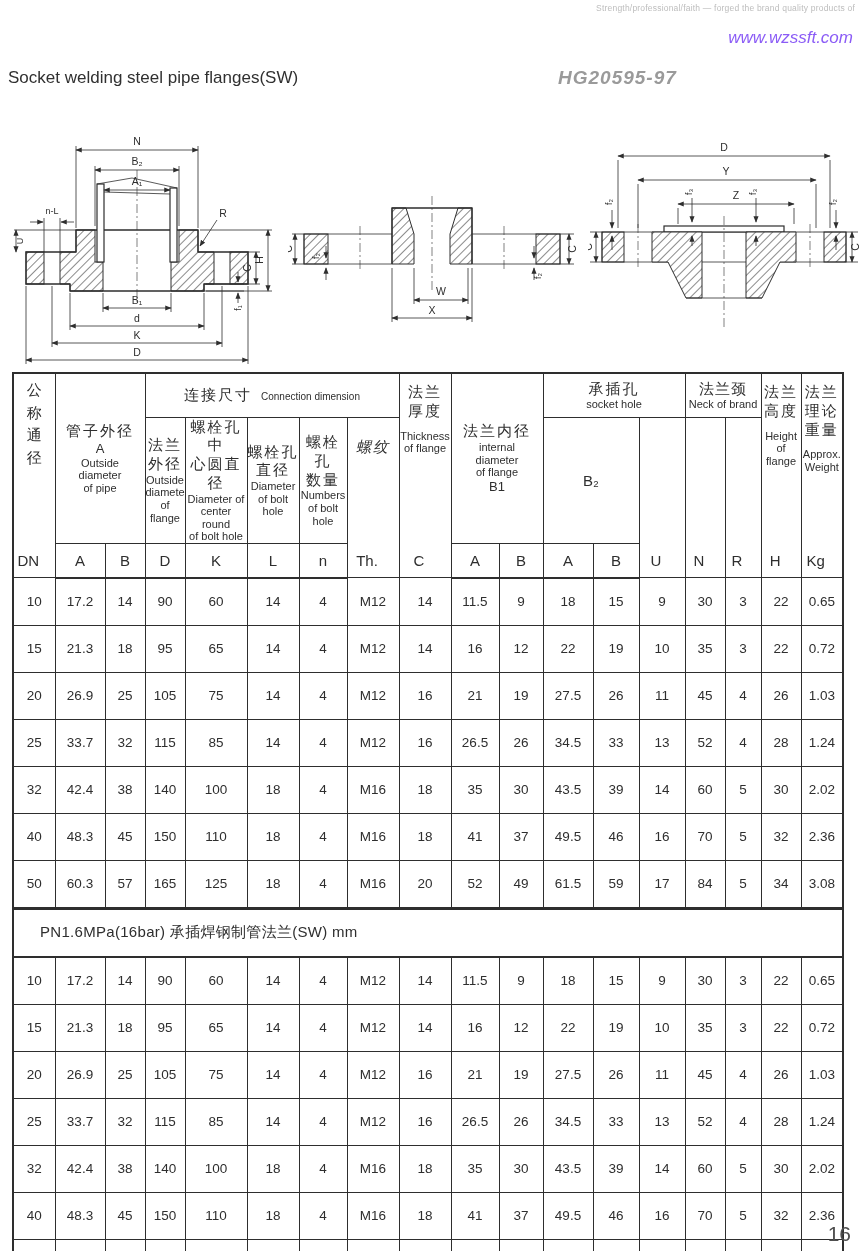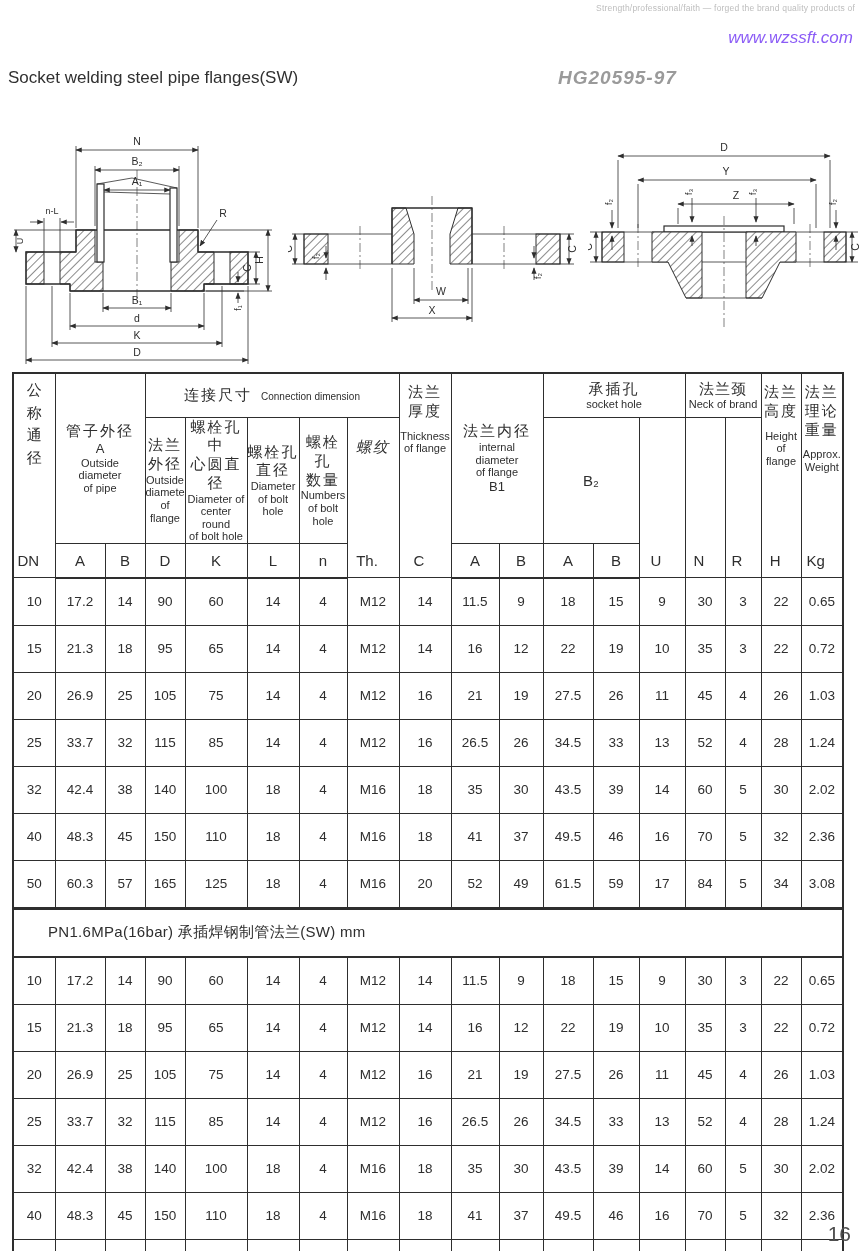--- a/index.html
+++ b/index.html
@@ -39,21 +39,21 @@
   .letter{font-size:15px;}
   .tall{vertical-align:top !important;position:relative;}
   .tall .zh{margin-top:9px;}
   .tall .en{margin-top:9px;}
   .tall2{vertical-align:top !important;position:relative;}
   .tall2 .zh{margin-top:20px;font-style:italic;}
   .abs-b{position:absolute;bottom:8px;left:0;right:12px;font-size:15px;letter-spacing:0;}
   .dncell .zh{letter-spacing:0;line-height:1.5;margin-top:5px;}
   tr.hr3 th{font-size:15px;}
   tr.hr3 th,tr.hr3 td{border-bottom:2px solid #2e2e2e;}
-  tr.caption-row td{height:46px;text-align:left;padding-left:34px;font-size:15px;
+  tr.caption-row td{height:46px;text-align:left;padding-left:26px;font-size:15px;
                     border-top:3px solid #2e2e2e;border-bottom:2px solid #2e2e2e;letter-spacing:.3px;}
 </style>
 </head>
 <body>
 
 <div class="page">
 
   <div class="tagline">Strength/professional/faith — forged the brand quality products of</div>
   <div class="website">www.wzssft.com</div>
   <div class="subtitle">Socket welding steel pipe flanges(SW)</div>

